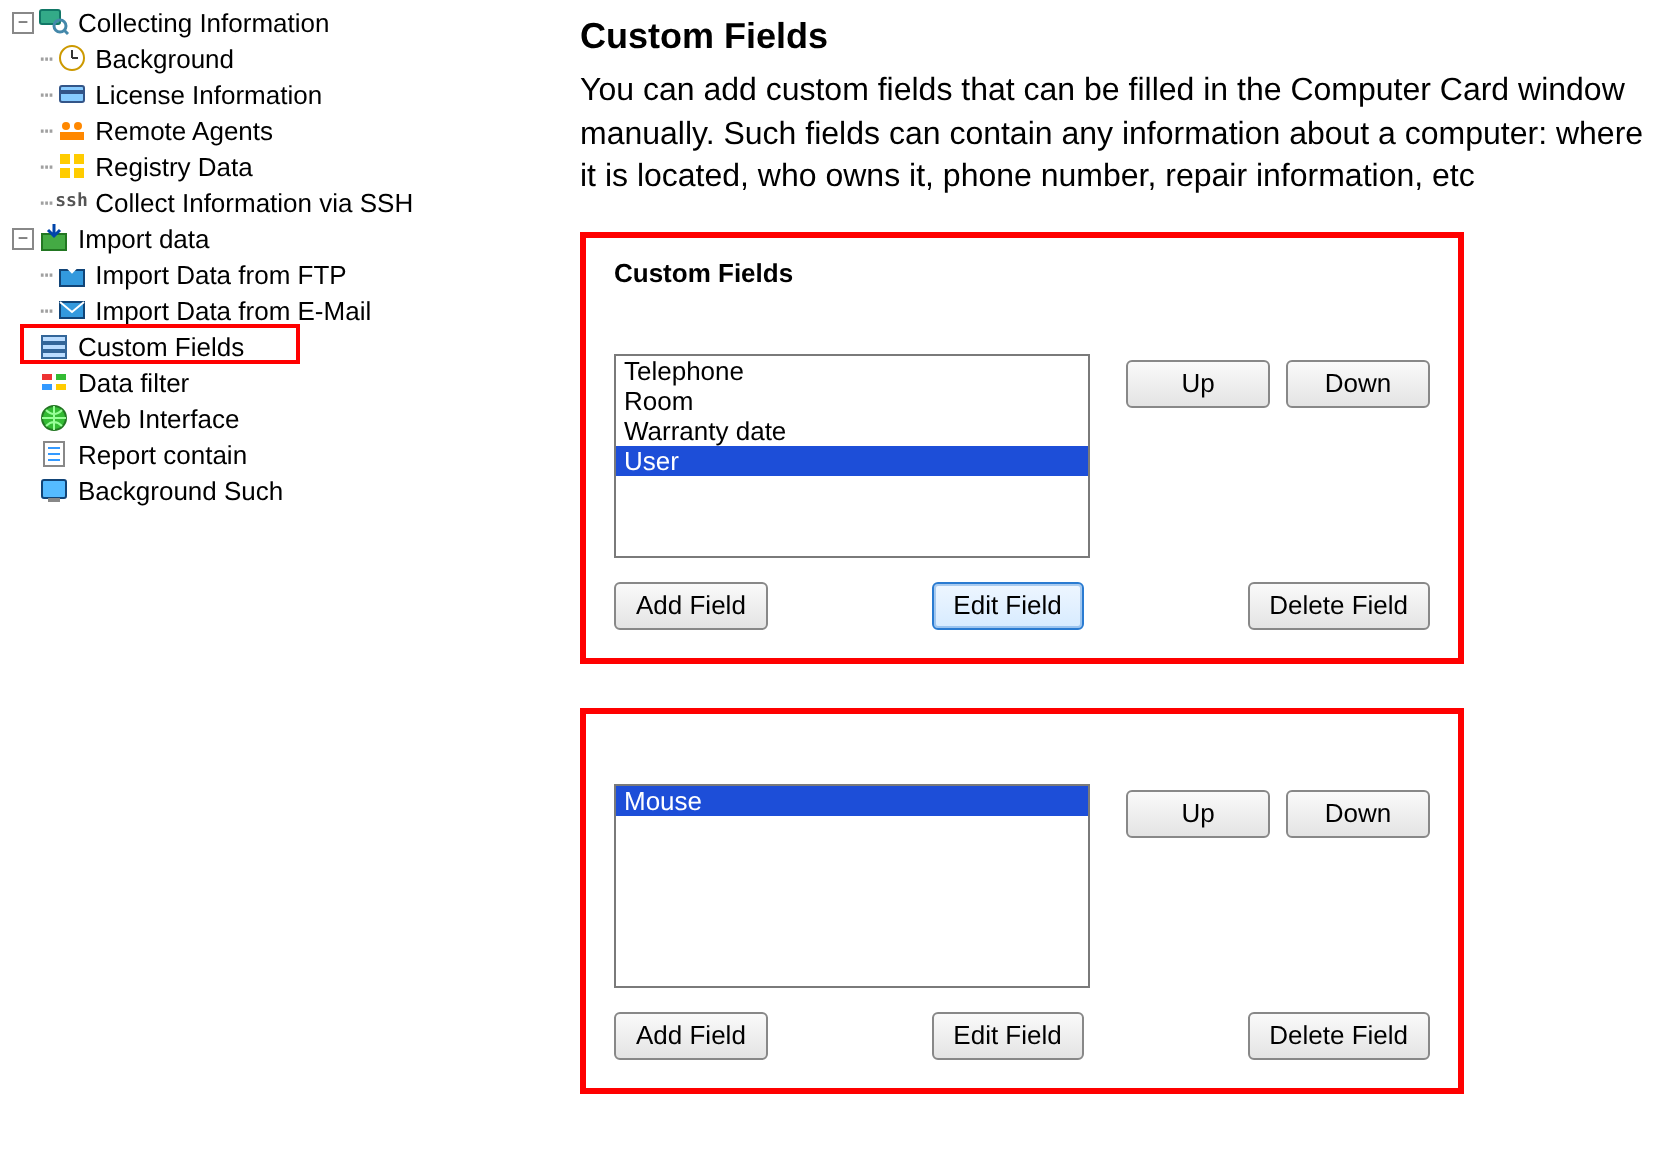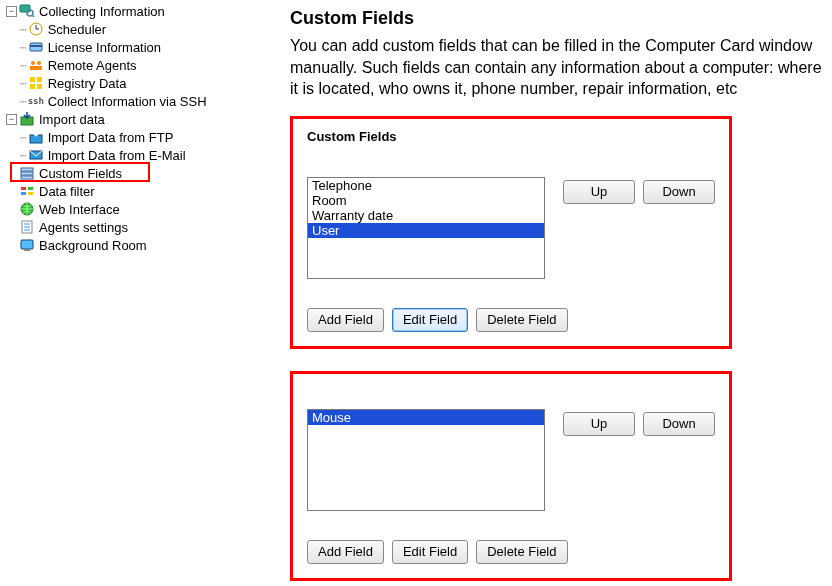--- a/index.html
+++ b/index.html
@@ -135,21 +135,22 @@
     min-width: 72px;
   }
   .btn.focused {
     border-color: #2a7bd1;
     box-shadow: 0 0 0 1px rgba(42,123,209,.35) inset;
     background: linear-gradient(#eef6ff,#d7ebff);
   }
   .bottom-buttons {
     display: flex;
     gap: 8px;
-    margin-top: 29px;
+    margin-top: 12px;
+    justify-content: space-between;
   }
   svg { display: block; }
 </style>
 </head>
 <body>
 
 <div class="sidebar" id="sidebar">
     <div class="tree-item indent-1">
       <span class="lines"></span>
       <span class="toggle">−</span>
@@ -164,21 +165,21 @@
     </div>
     <div class="tree-item indent-2">
       <span class="lines">⋯</span>
       <span class="icon">
         <svg width="16" height="16" viewBox="0 0 16 16">
           <circle cx="8" cy="8" r="6" fill="#fff" stroke="#c90"></circle>
           <line x1="8" y1="8" x2="8" y2="4" stroke="#333"></line>
           <line x1="8" y1="8" x2="11" y2="8" stroke="#333"></line>
         </svg>
       </span>
-      <span class="label">Scheduler</span>
+      <span class="label">Background</span>
     </div>
     <div class="tree-item indent-2">
       <span class="lines">⋯</span>
       <span class="icon">
         <svg width="16" height="16" viewBox="0 0 16 16">
           <rect x="2" y="4" width="12" height="8" rx="1" fill="#8cf" stroke="#358"></rect>
           <rect x="2" y="6" width="12" height="2" fill="#358"></rect>
         </svg>
       </span>
       <span class="label">License Information</span>
@@ -285,32 +286,32 @@
       <span class="lines"></span>
       <span class="toggle-placeholder"></span>
       <span class="icon">
         <svg width="16" height="16" viewBox="0 0 16 16">
           <rect x="3" y="2" width="10" height="12" fill="#fff" stroke="#888"></rect>
           <line x1="5" y1="5" x2="11" y2="5" stroke="#39f"></line>
           <line x1="5" y1="8" x2="11" y2="8" stroke="#39f"></line>
           <line x1="5" y1="11" x2="11" y2="11" stroke="#39f"></line>
         </svg>
       </span>
-      <span class="label">Agents settings</span>
+      <span class="label">Report contain</span>
     </div>
     <div class="tree-item indent-1">
       <span class="lines"></span>
       <span class="toggle-placeholder"></span>
       <span class="icon">
         <svg width="16" height="16" viewBox="0 0 16 16">
           <rect x="2" y="3" width="12" height="9" rx="1" fill="#5bf" stroke="#147"></rect>
           <rect x="5" y="12" width="6" height="2" fill="#888"></rect>
         </svg>
       </span>
-      <span class="label">Background Room</span>
+      <span class="label">Background Such</span>
     </div>
   </div>
 
 <div class="main">
   <h1 class="page-title">Custom Fields</h1>
   <div class="page-desc">You can add custom fields that can be filled in the Computer Card window manually. Such fields can contain any information about a computer: where it is located, who owns it, phone number, repair information, etc</div>
   <div id="groups">
       <div class="group-box">
         <div class="group-title">Custom Fields</div>
         <div class="group-body">

